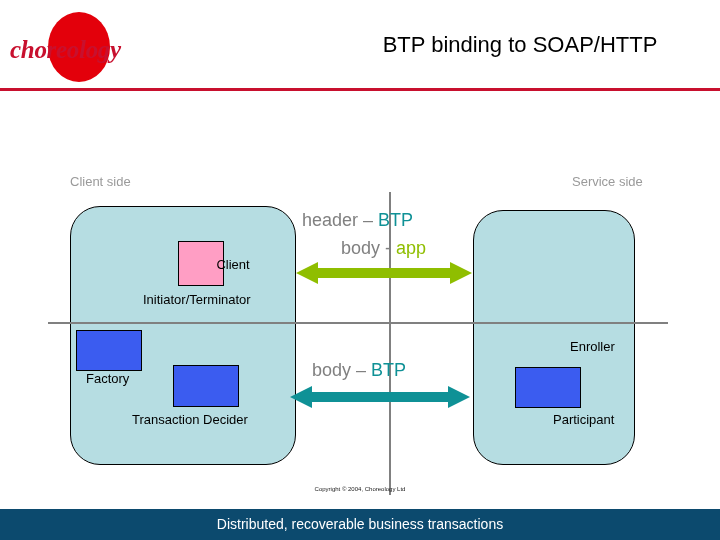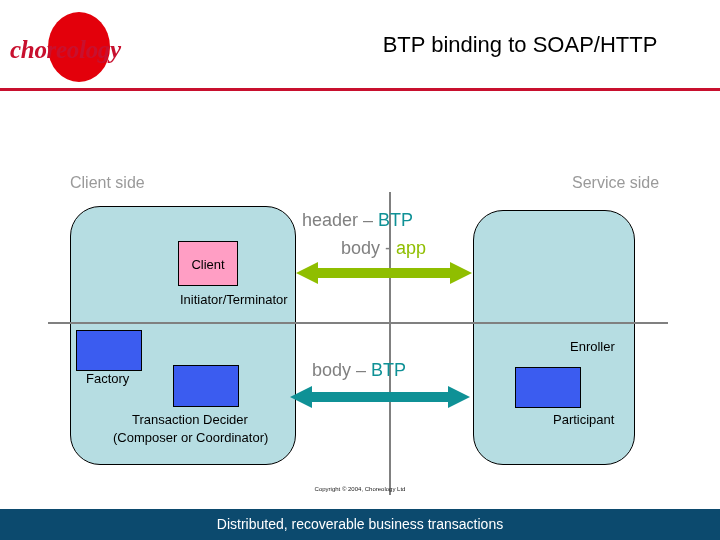--- a/index.html
+++ b/index.html
@@ -68,21 +68,21 @@
     left: 0px;
     top: 88px;
     width: 720px;
     height: 3px;
     background: #c8102e;
   }
 
   
   .side-label {
     position: absolute;
-    font-size: 16px;
+    font-size: 13px;
     color: #9a9a9a;
     white-space: nowrap;
   }
   .side-label.client { left: 70px;  top: 174px; }
   .side-label.service { left: 572px; top: 174px; }
 
   
   .h-divider {
     position: absolute;
     left: 48px;
@@ -113,21 +113,21 @@
 
   
   .role-box {
     position: absolute;
     border: 1px solid #000000;
     box-sizing: border-box;
   }
   .role-box.pink { background: #ff9ec4; }
   .role-box.blue { background: #3b5cf0; }
 
-  .role-box.client-role   { left: 178px; top: 241px; width: 60px; height: 45px; }
+  .role-box.client-role   { left: 178px; top: 241px; width: 46px; height: 45px; padding-left: 32px; }
   .role-box.service-role  { left: 513px; top: 247px; width: 70px; height: 44px; }
   .role-box.factory-role  { left: 76px;  top: 330px; width: 66px; height: 41px; }
   .role-box.decider-role  { left: 173px; top: 365px; width: 66px; height: 42px; }
   .role-box.participant-role { left: 515px; top: 367px; width: 66px; height: 41px; }
 
   .role-inner-label {
     position: absolute;
     width: 100%;
     top: 50%;
     transform: translateY(-50%);
@@ -138,21 +138,21 @@
   }
 
   
   .caption {
     position: absolute;
     font-size: 13px;
     color: #000000;
     white-space: nowrap;
     text-align: center;
   }
-  .caption.initiator    { left: 143px; top: 292px; margin-left: 37px; }
+  .caption.initiator    { left: 143px; top: 292px; }
   .caption.factory      { left: 86px;  top: 371px; }
   .caption.decider      { left: 132px; top: 412px; }
   .caption.decider2     { left: 113px; top: 430px; }
   .caption.enroller     { left: 570px; top: 339px; }
   .caption.participant  { left: 553px; top: 412px; }
 
   
   .msg {
     position: absolute;
     font-size: 18px;
@@ -232,21 +232,20 @@
   </div>
 
 
   <div class="role-box blue factory-role"></div>
   <div class="role-box blue decider-role"></div>
   <div class="role-box blue participant-role"></div>
 
   <div class="caption initiator">Initiator/Terminator</div>
   <div class="caption factory">Factory</div>
   <div class="caption decider">Transaction Decider</div>
-  <div class="caption decider2">(Composer or Coordinator)</div>
   <div class="caption enroller">Enroller</div>
   <div class="caption participant">Participant</div>
 
   <div class="msg header-btp">
     <span>header – </span><span class="btp">BTP</span>
   </div>
 
   <div class="msg body-app">
     <span>body - </span><span class="app">app</span>
   </div>

